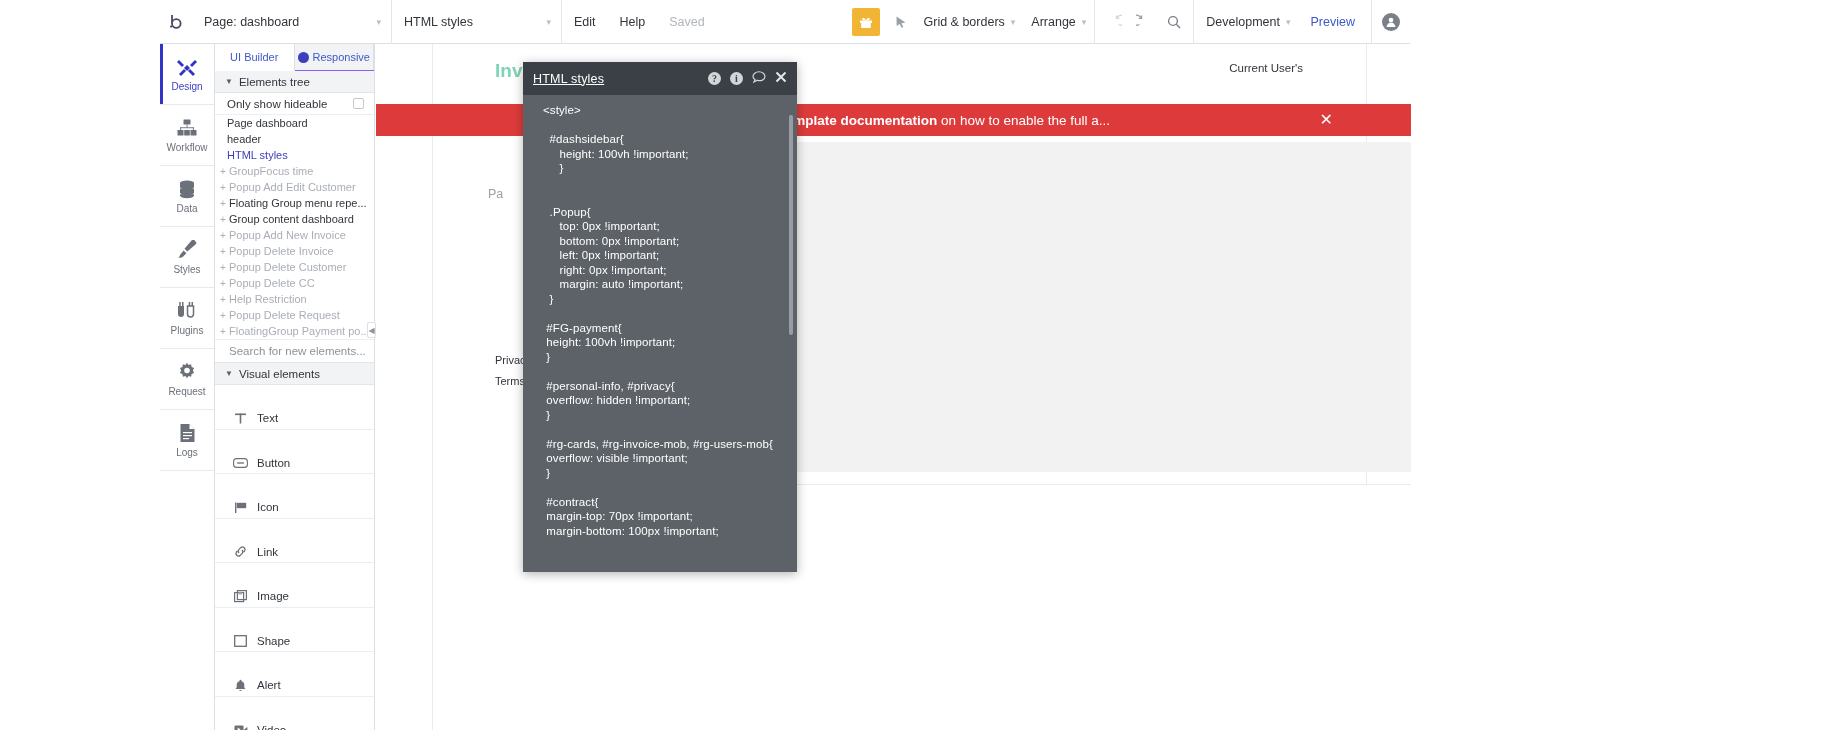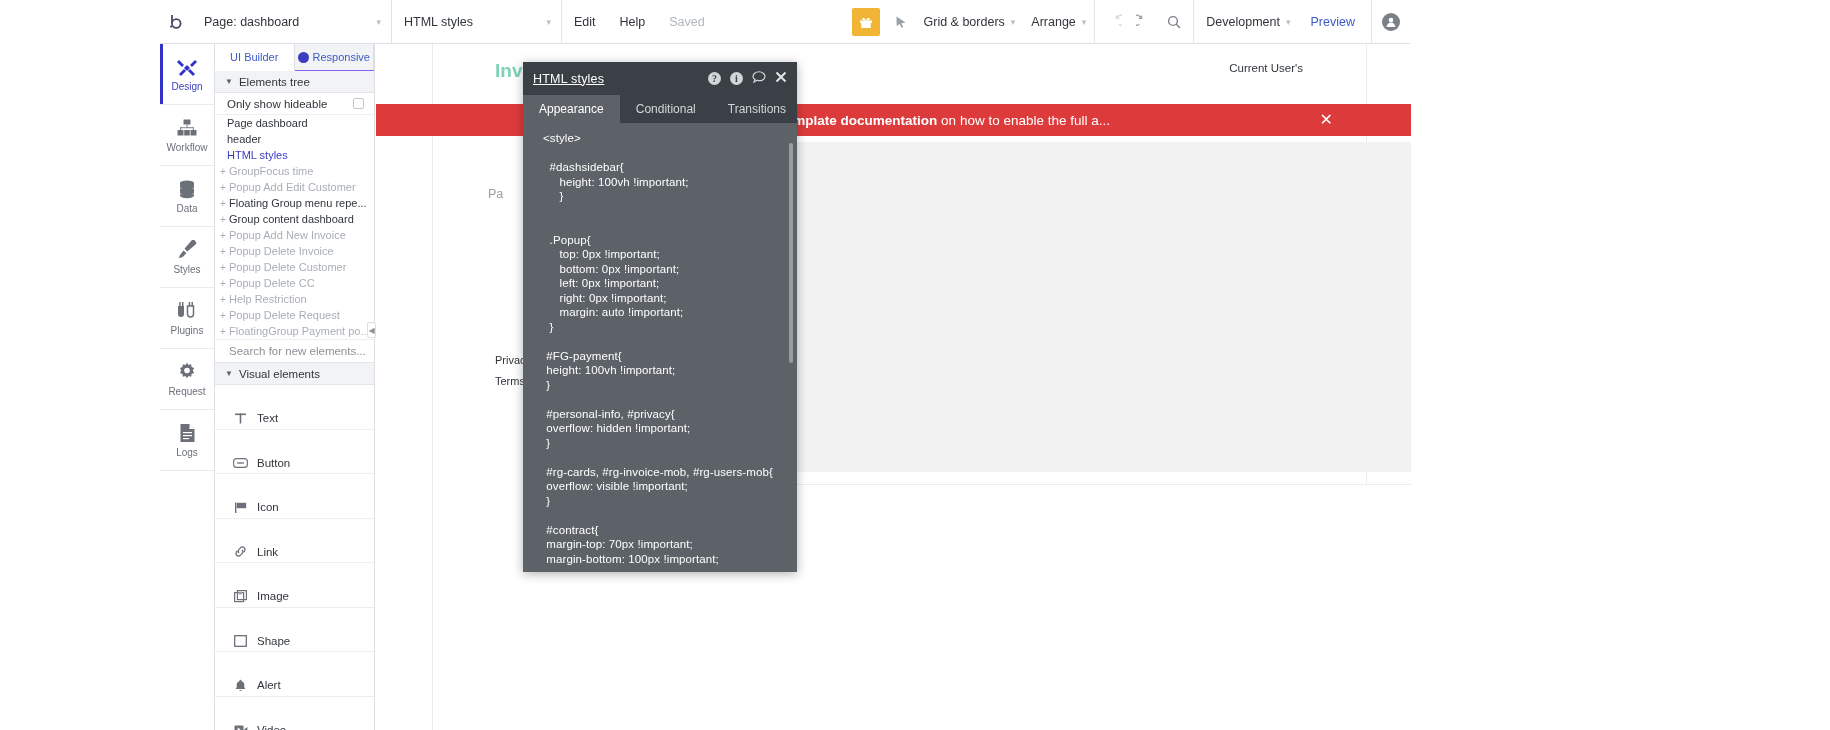--- a/index.html
+++ b/index.html
@@ -605,25 +605,20 @@
             <path d="M1 5.6 a5.2 4.2 0 0 1 12 0 a5.2 4.2 0 0 1 -7.6 3.6 L2 11 l1-2.4 A4.4 4.4 0 0 1 1 5.6z"></path>
           </svg>
         </span>
         <span>
           <svg width="12" height="12" viewBox="0 0 12 12" stroke="#e3e6e9" stroke-width="2">
             <path d="M1.5 1.5 L10.5 10.5 M10.5 1.5 L1.5 10.5"></path>
           </svg>
         </span>
       </span>
     </div>
-    <div class="modal-tabs">
-      <div class="mtab active">Appearance</div>
-      <div class="mtab">Conditional</div>
-      <div class="mtab">Transitions</div>
-    </div>
     <div class="modal-body">
       <div class="code">&lt;style&gt;
 
   #dashsidebar{
      height: 100vh !important;
      }
 
 
   .Popup{
      top: 0px !important;

